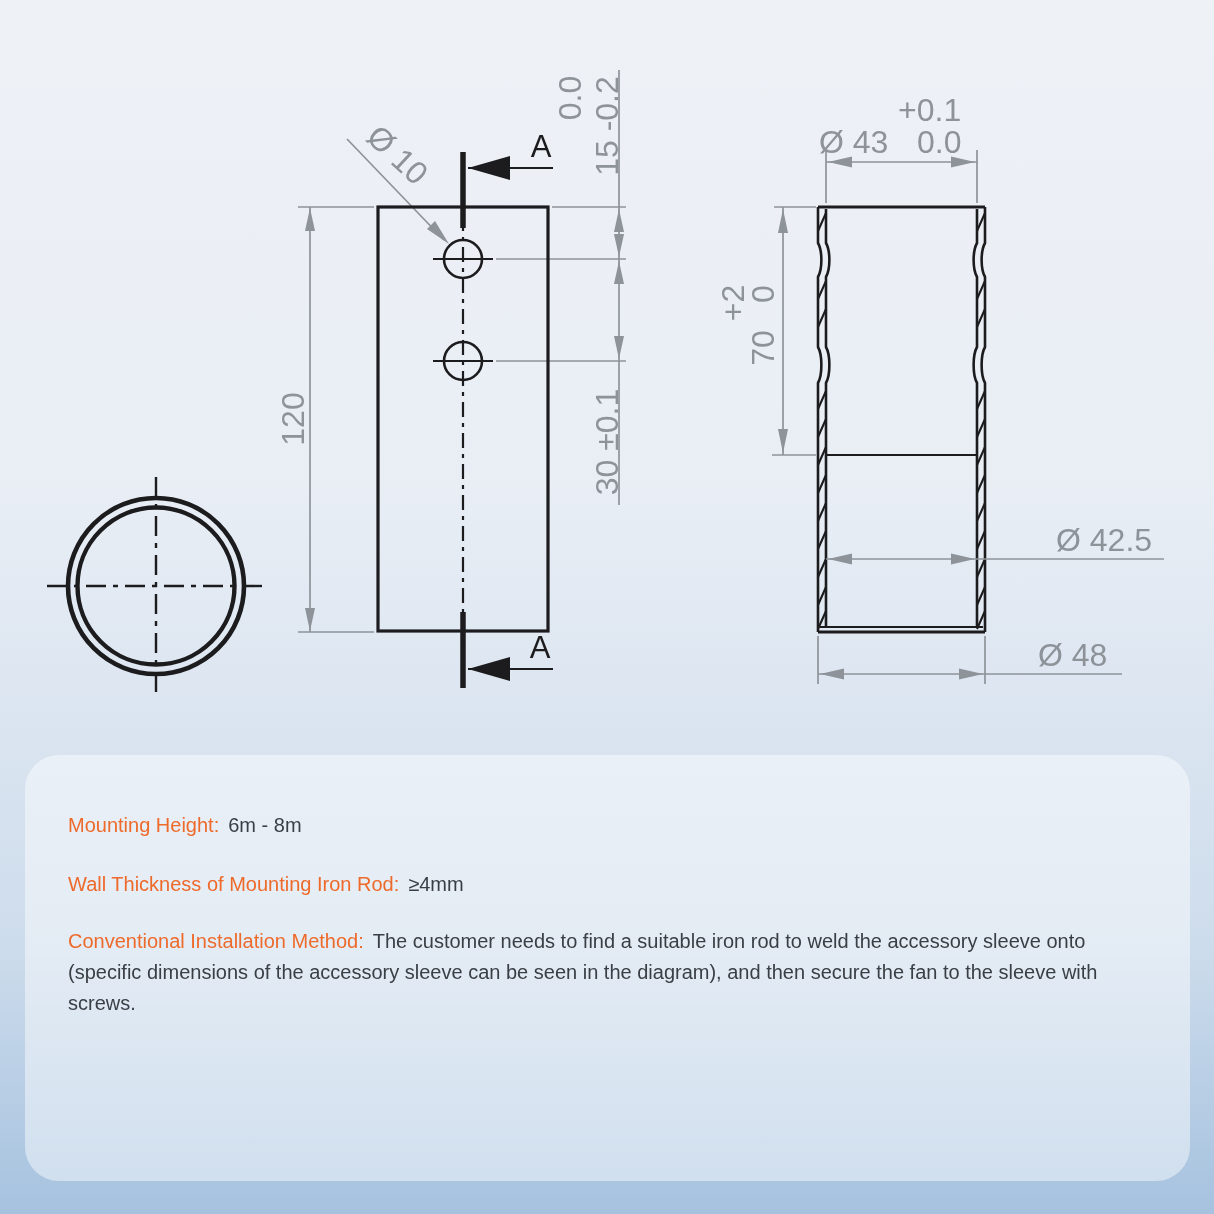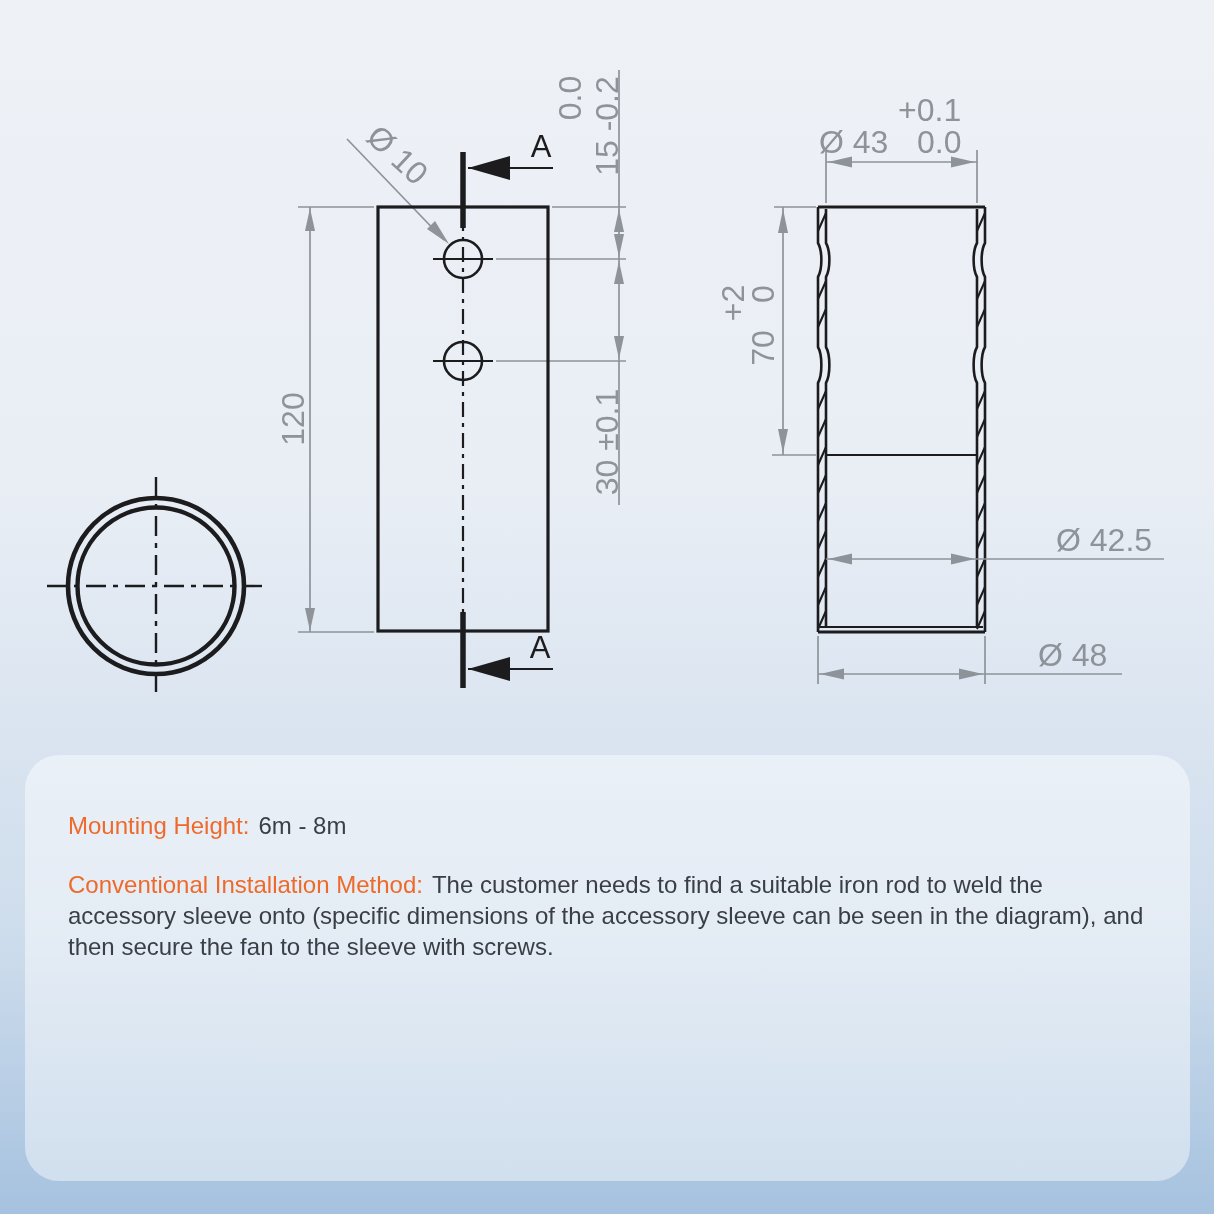--- a/index.html
+++ b/index.html
@@ -11,21 +11,21 @@
   .drawing-wrap{position:absolute;left:0;top:0;width:1214px;height:755px;}
   svg text{font-family:"Liberation Sans",sans-serif;}
   .dim-text{fill:#8d9399;font-size:32px;}
   .sec-text{fill:#1c1c1e;font-size:31px;}
   .notes-panel{
     position:absolute;left:25px;top:755px;width:1165px;height:426px;
     border-radius:34px;background:rgba(255,255,255,0.45);
     box-sizing:border-box;padding:55px 42px 0 43px;
   }
   .notes-panel p{
-    margin:0;font-size:24px;line-height:31px;color:#3a3f45;
+    margin:0;font-size:20px;line-height:31px;color:#3a3f45;
   }
   .notes-panel p.n1{margin-bottom:28px;}
   .notes-panel p.n2{margin-bottom:19px;}
   .notes-panel p.n3{margin-bottom:37px;margin-top:26px;}
   .note-label{color:#ee6a2b;margin-right:9px;}
 </style>
 </head>
 <body>
 
 <div class="drawing-wrap">
@@ -134,14 +134,15 @@
     <circle cx="156" cy="586" r="88" fill="none" stroke="#1c1c1e" stroke-width="4.6"></circle>
     <circle cx="156" cy="586" r="78.5" fill="none" stroke="#1c1c1e" stroke-width="4.4"></circle>
     <path d="M47 586 H266" stroke="#1c1c1e" stroke-width="2.4" fill="none" stroke-dasharray="20 7 5 7"></path>
     <path d="M156 477 V695" stroke="#1c1c1e" stroke-width="2.4" fill="none" stroke-dasharray="20 7 5 7"></path>
   </g>
 </svg>
 </div>
 
 <div class="notes-panel">
   <p class="n1"><span class="note-label">Mounting Height:</span><span>6m - 8m</span></p>
+  <p class="n2"><span class="note-label">Wall Thickness of Mounting Iron Rod:</span><span>≥4mm</span></p>
   <p class="n3"><span class="note-label">Conventional Installation Method:</span><span>The customer needs to find a suitable iron rod to weld the accessory sleeve onto (specific dimensions of the accessory sleeve can be seen in the diagram), and then secure the fan to the sleeve with screws.</span></p>
 </div>
 
 </body></html>

